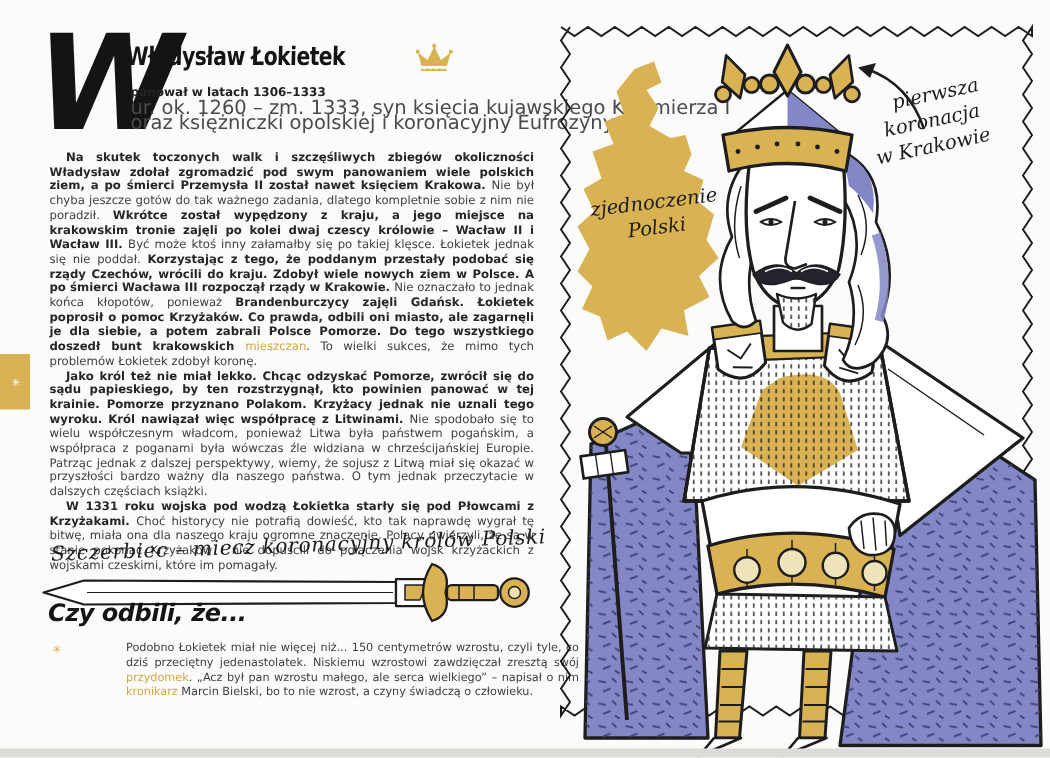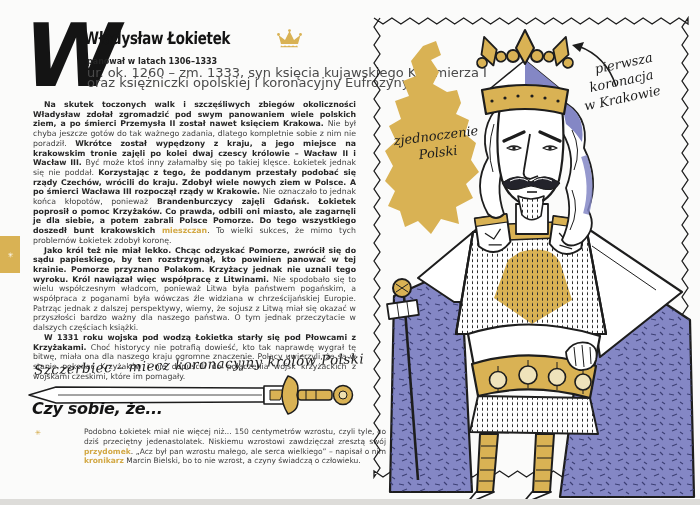--- a/index.html
+++ b/index.html
@@ -27,21 +27,21 @@
   .reign{font-size:8px;font-weight:bold;color:#232323;margin-bottom:2px;}
   .life{font-size:13px;color:#4a4a4a;line-height:9.6px;}
 
   .article{
     position:absolute;left:33px;top:100px;width:323px;
     font-size:7.8px;line-height:9.7px;text-align:justify;color:#3e3e3e;
   }
   .para{margin:0;}
   .para.ind{text-indent:11px;}
   .b{font-weight:bold;color:#262626;}
-  .hl{color:#d2a844;font-weight:bold;}
+  .hl{color:#d2a844;font-weight:normal;}
 
   .hand{font-family:"DejaVu Serif","Liberation Serif",serif;font-style:italic;color:#1c1c1c;}
   .sword-caption{
     position:absolute;left:34px;top:356px;font-size:13.5px;letter-spacing:.4px;
     transform:rotate(-2deg);white-space:nowrap;
   }
   .sword-svg{position:absolute;left:24px;top:374px;}
 
   .dyk-heading{
     position:absolute;left:32px;top:399px;
@@ -111,21 +111,21 @@
     <polygon points="246,16 260,16 256,26 246,26" fill="#d9b254" stroke-width="1"></polygon>
     <path d="M264,2 Q252,21 264,40 Q277,36 273,21 Q277,6 264,2 Z" fill="#d9b254"></path>
     <rect x="274" y="16" width="34" height="10" rx="3" fill="#d9b254"></rect>
     <line x1="282" y1="16" x2="282" y2="26" stroke-width="1"></line>
     <line x1="292" y1="16" x2="292" y2="26" stroke-width="1"></line>
     <circle cx="319" cy="21" r="9.5" fill="#d9b254"></circle>
     <circle cx="319" cy="21" r="4" fill="#eee0b0" stroke-width="1"></circle>
   </g>
 </svg>
 
-<div class="dyk-heading">Czy sobie, że...</div>
+<div class="dyk-heading">Czy odbili, że...</div>
 <div class="bullet">✳</div>
 <div class="dyk-item"><span>Podobno Łokietek miał nie więcej niż... 150 centymetrów wzrostu, czyli tyle, co dziś przeciętny jedenastolatek. Niskiemu wzrostowi zawdzięczał zresztą swój </span><span class="hl">przydomek</span><span>. „Acz był pan wzrostu małego, ale serca wielkiego” – napisał o nim </span><span class="hl">kronikarz</span><span> Marcin Bielski, bo to nie wzrost, a czyny świadczą o człowieku.</span></div>
 
 <div class="side-tab">
   <span>✳</span>
 </div>
 
 <div class="illustration">
   <svg class="ill-svg" width="340" height="505" viewBox="0 0 340 505">
     <defs>

